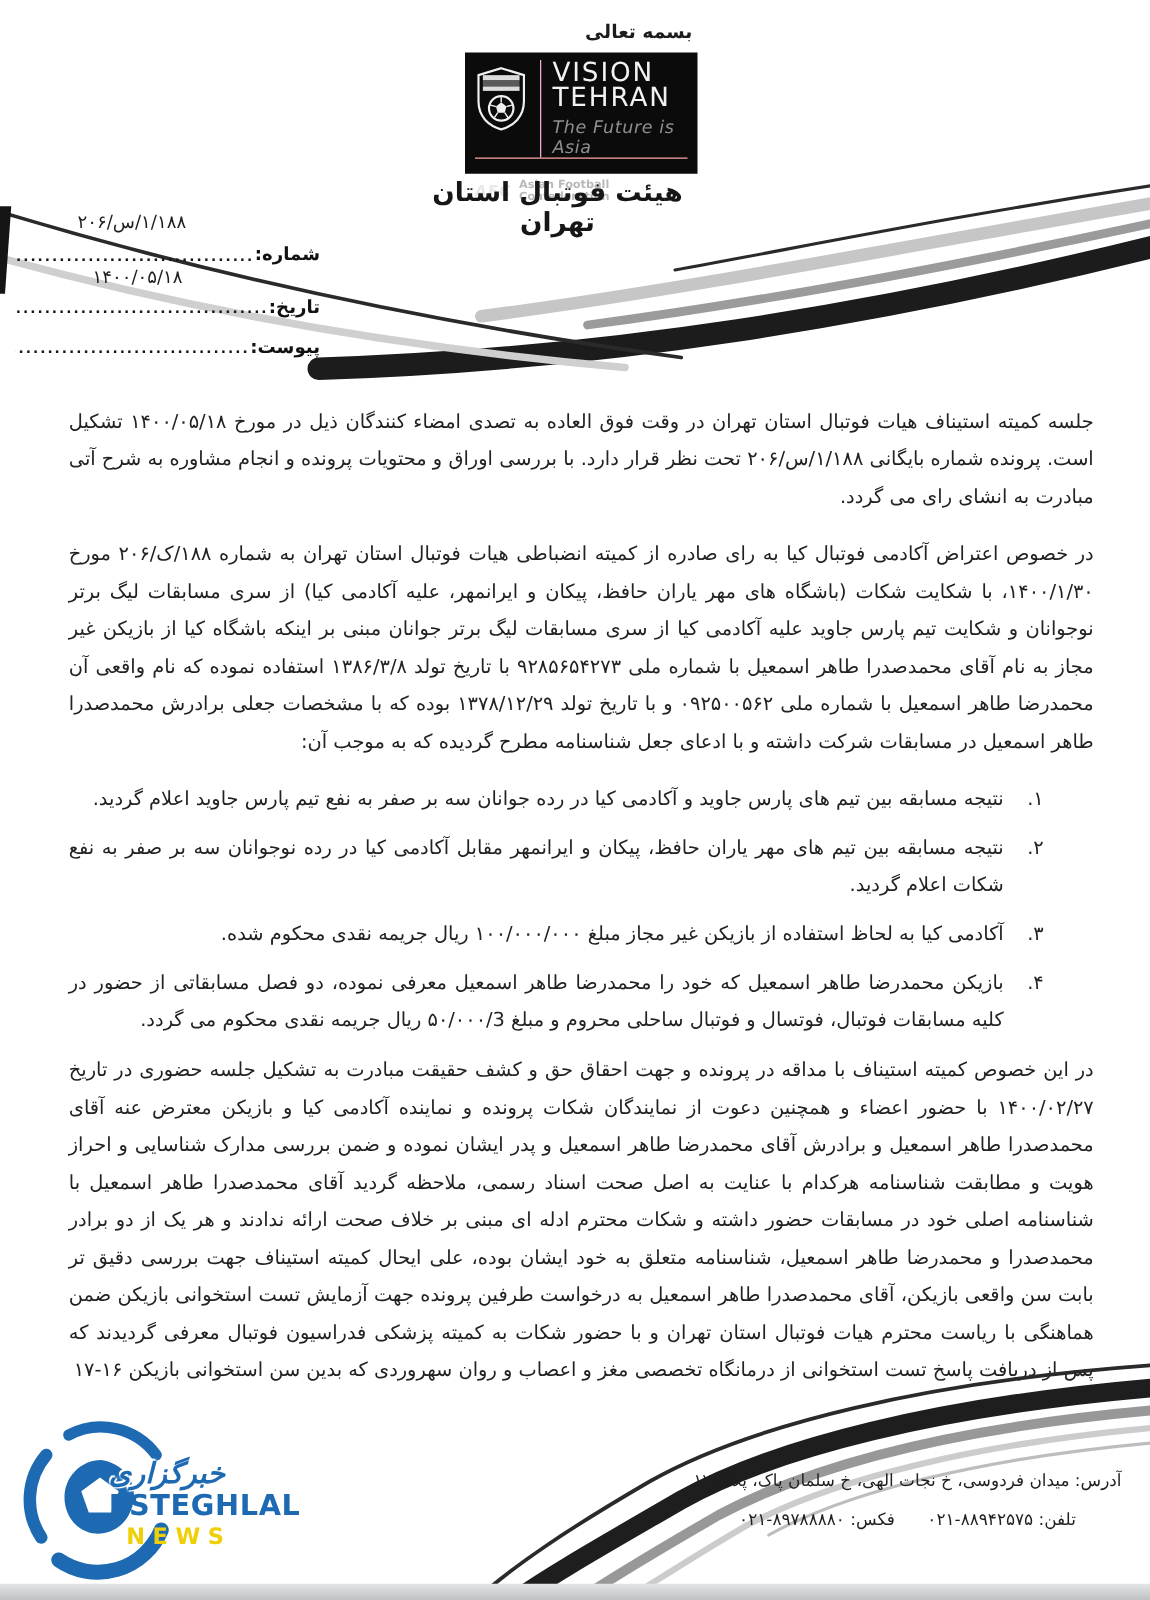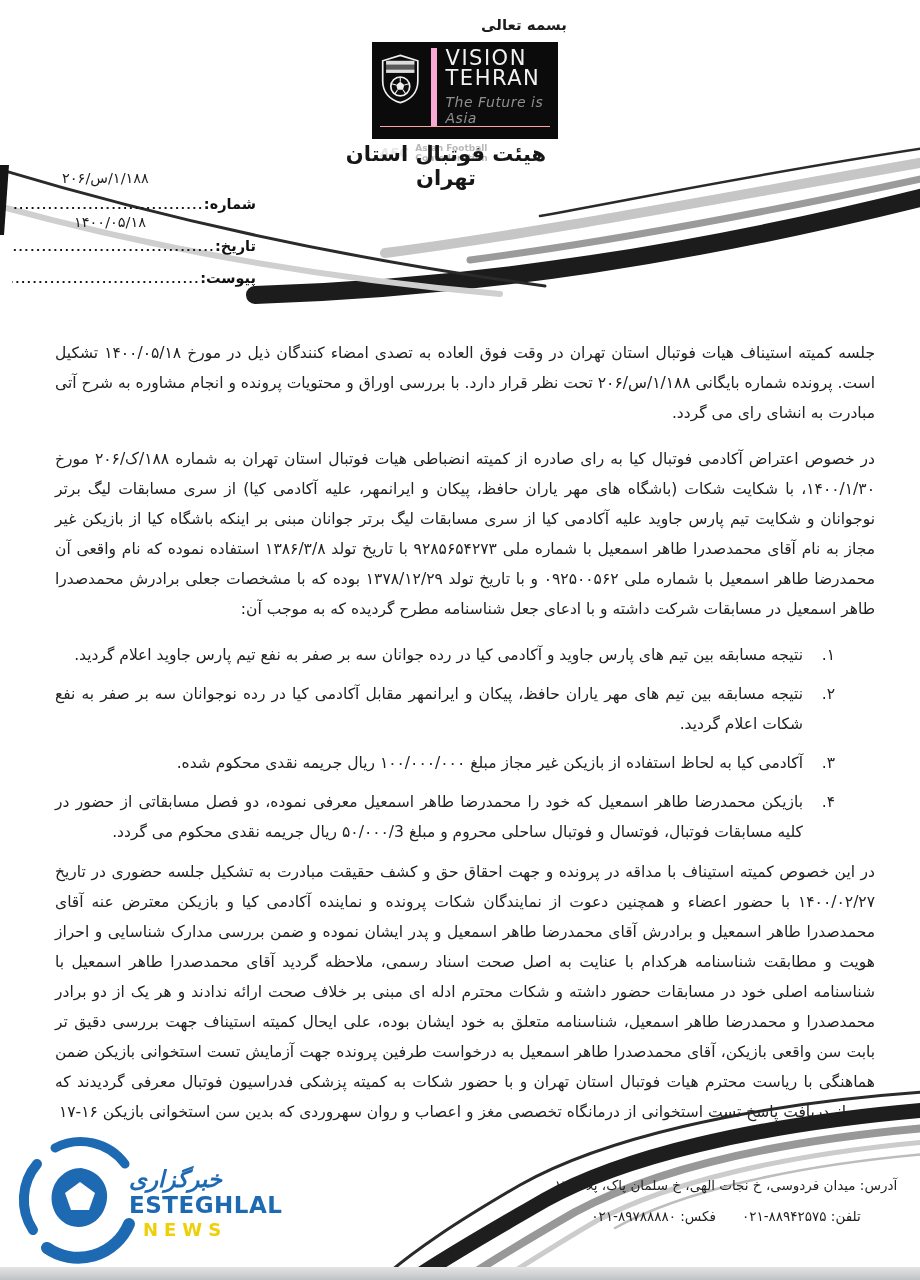--- a/index.html
+++ b/index.html
@@ -1,53 +1,53 @@
 <!DOCTYPE html>
 <html lang="fa"><head>
 <meta charset="utf-8">
 <style>
   html,body{margin:0;padding:0;background:#fff;}
   .page{position:relative;width:920px;height:1280px;background:#ffffff;overflow:hidden;
         font-family:"DejaVu Sans",sans-serif;direction:rtl;color:#262626;}
   .abs{position:absolute;}
   
-  .bismillah{top:16px;left:444px;width:160px;text-align:center;font-size:15px;font-weight:bold;color:#1c1c1c;}
+  .bismillah{top:16px;left:431px;width:160px;text-align:center;font-size:15px;font-weight:bold;color:#1c1c1c;}
   .logo-box{top:42px;left:372px;width:186px;height:97px;background:#0b0b0b;direction:ltr;
             display:flex;flex-direction:column;justify-content:space-between;box-sizing:border-box;padding:6px 8px 4px;}
   .logo-main{display:flex;align-items:flex-start;gap:8px;}
-  .logo-text{border-left:6px solid #f9a8d4;padding-left:9px;margin-left:2px;display:flex;flex-direction:column;}
+  .logo-text{border-left:1px solid #f9a8d4;padding-left:9px;margin-left:2px;display:flex;flex-direction:column;}
   .vision{color:#f2f2f2;font-size:21px;line-height:20px;letter-spacing:1.5px;font-weight:500;}
   .tagline{color:#8f8f8f;font-size:14px;font-style:italic;margin-top:6px;letter-spacing:.5px;}
   .afc-row{display:flex;align-items:center;gap:6px;border-top:1px solid #fca5a5;padding-top:16px;}
   .afc-mark{color:#e8e8e8;font-size:12px;font-weight:bold;font-style:italic;letter-spacing:1px;}
   .afc-text{color:#b9b9b9;font-size:9px;font-weight:bold;}
   .org-title{top:142px;left:321px;width:250px;text-align:center;font-size:21px;font-weight:bold;color:#161616;}
   
   .meta{top:168px;left:12px;width:262px;font-size:14px;}
   .meta .val{position:absolute;color:#1e1e1e;font-size:14.5px;}
   .meta .row{position:absolute;width:100%;display:flex;align-items:baseline;}
   .meta .lbl{font-weight:bold;color:#111;font-size:14.5px;white-space:nowrap;margin-right:18px;}
   .dots{flex:1;overflow:hidden;white-space:nowrap;font-weight:bold;font-size:11px;letter-spacing:1.6px;color:#161616;}
   
-  .body-text{top:338px;left:55px;width:820px;text-align:justify;font-size:15.5px;line-height:30px;color:#222;}
+  .body-text{top:322px;left:55px;width:820px;text-align:justify;font-size:15.5px;line-height:30px;color:#222;}
   .body-text p{margin:0 0 16px 0;}
   .ruling-heading{text-align:center;font-size:16.5px;font-weight:bold;margin:10px 0 16px;color:#141414;}
   .ruling-heading span{text-decoration:underline;text-underline-offset:5px;}
   .vlist{margin:0 0 10px 0;padding:0 40px 0 0;}
   .vlist .li{display:flex;margin-bottom:9px;}
   .vlist .num{width:32px;flex:0 0 32px;color:#222;}
   .vlist .txt{flex:1;text-align:justify;}
   
   .footer{top:1170px;right:15px;width:358px;text-align:center;font-size:13.5px;line-height:31px;color:#1f1f1f;}
   .footer .ln2{display:flex;justify-content:center;gap:26px;}
   .num-ltr{direction:ltr;unicode-bidi:isolate;}
   .web{font-size:14px;}
   
   .watermark{top:1132px;left:13px;width:230px;height:140px;direction:ltr;}
-  .wm-text{position:absolute;left:74px;top:34px;text-align:left;margin-left:42px;}
+  .wm-text{position:absolute;left:74px;top:34px;text-align:left;}
   .wm-fa{font-size:23px;font-weight:bold;font-style:italic;
          text-shadow:0 0 2px #fff,0 0 2px #fff,1px 1px 0 #fff,-1px -1px 0 #fff;}
   .wm-en{font-size:23px;font-weight:bold;letter-spacing:.5px;line-height:26px;}
   .wm-news{font-size:18px;font-weight:bold;letter-spacing:6px;line-height:24px;padding-left:14px;}
   .bottom-edge{left:0;bottom:0;width:920px;height:13px;
                background:linear-gradient(#e3e4e5,#bfc2c4);}
 </style>
 </head>
 <body>
 

